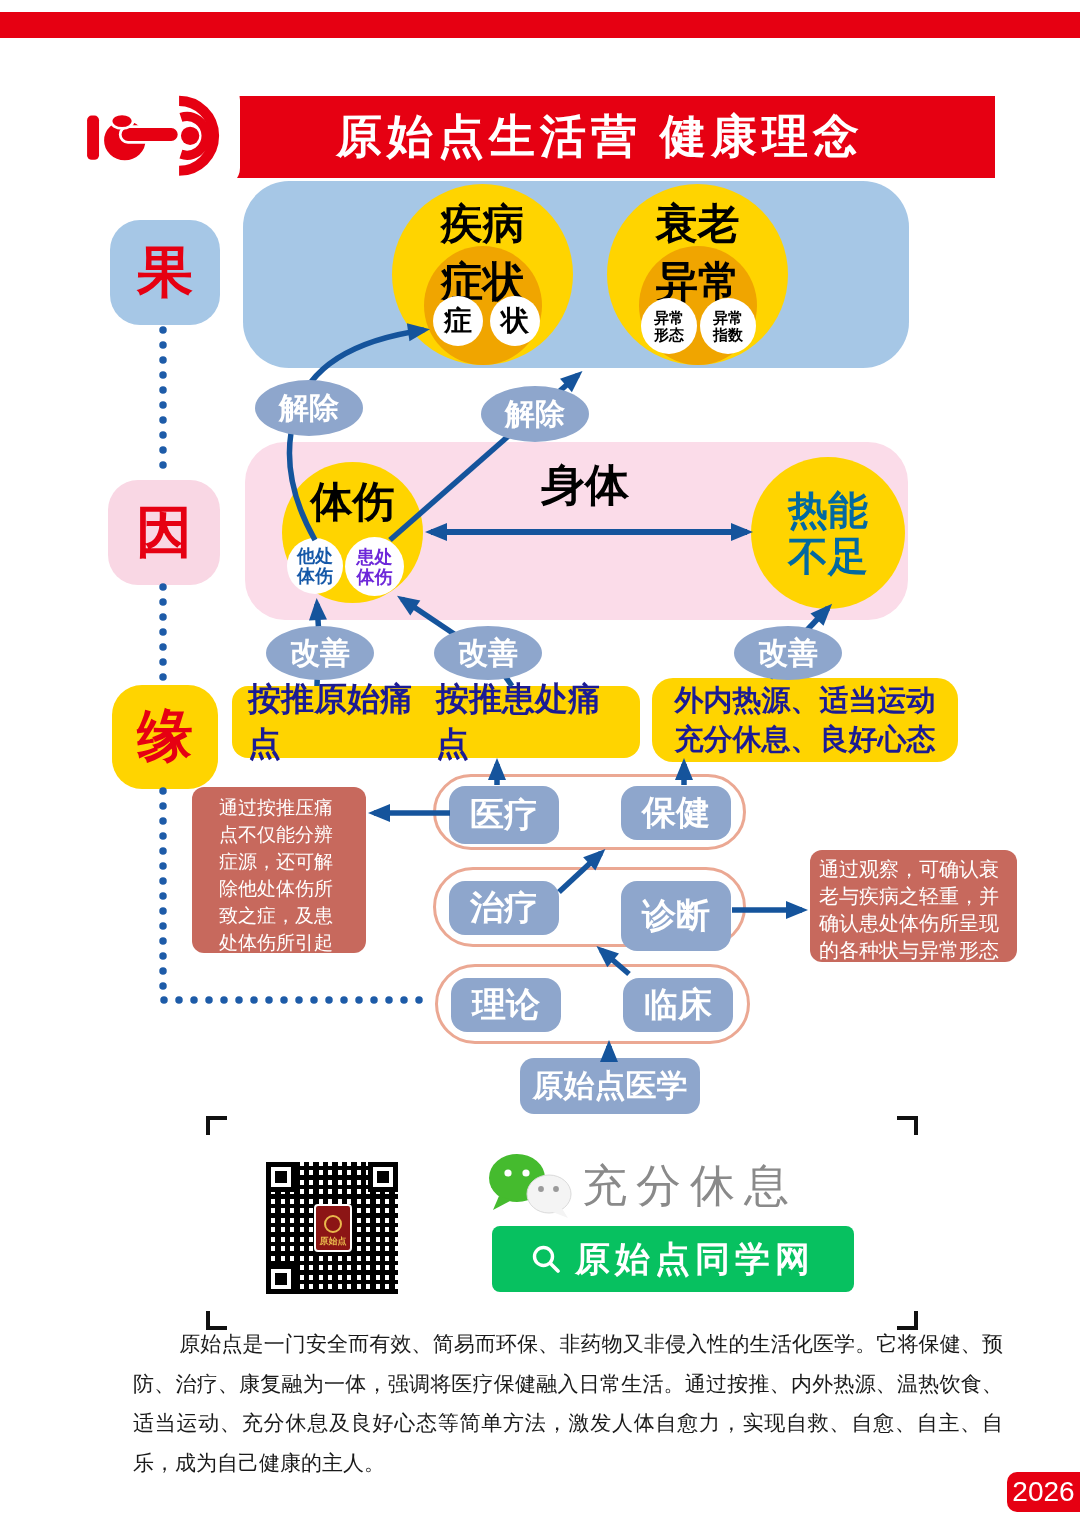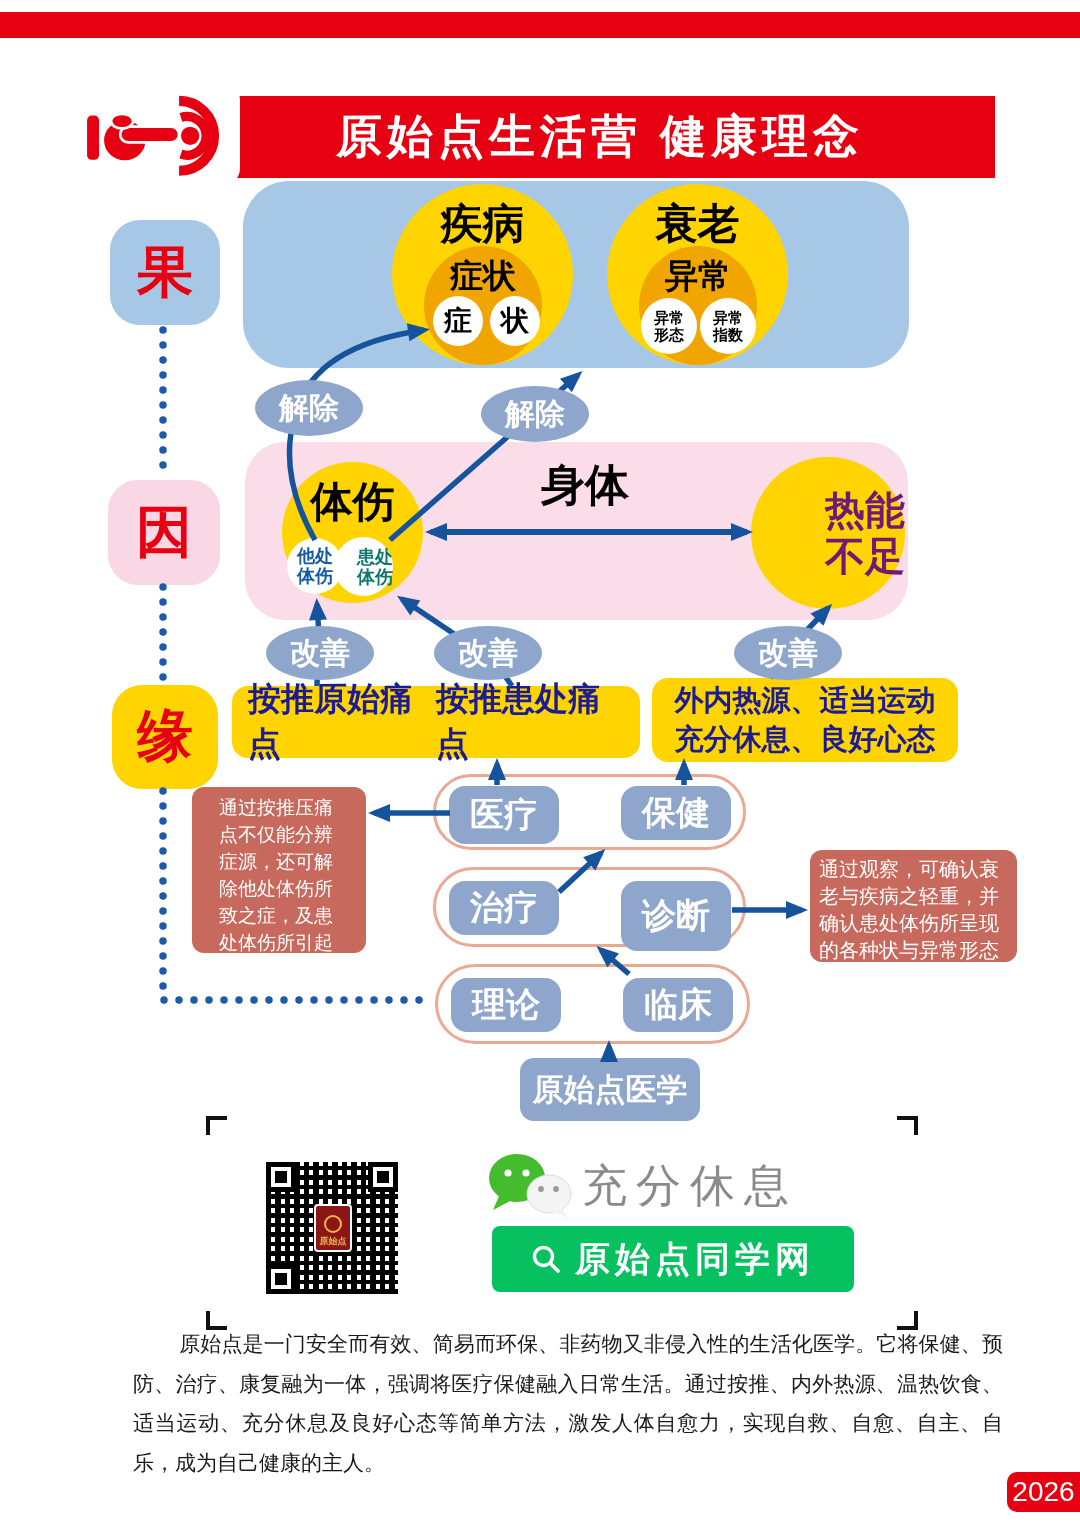--- a/index.html
+++ b/index.html
@@ -26,21 +26,21 @@
   .effect-box{left:243px;top:169px;width:666px;height:187px;background:#A6C7E6;border-radius:46px;}
   .big-ell{background:#FFD400;border-radius:50%;}
   .disease-ell{left:392px;top:172px;width:181px;height:181px;}
   .aging-ell{left:607px;top:172px;width:181px;height:181px;}
   .big-ell-label{position:absolute;left:0;top:12px;width:100%;text-align:center;
     font-size:42px;font-weight:bold;color:#000;}
   .mid-ell{background:#F0A500;border-radius:50%;}
   .symptom-ell{left:424px;top:234px;width:118px;height:119px;}
   .abnormal-ell{left:639px;top:234px;width:118px;height:119px;}
   .mid-ell-label{position:absolute;left:0;top:8px;width:100%;text-align:center;
-    font-size:33px;font-weight:bold;color:#000;}
+    font-size:42px;font-weight:bold;color:#000;}
   .wcircle{background:#fff;border-radius:50%;font-weight:bold;color:#000;}
   .sym-a{left:433px;top:284px;width:50px;height:50px;font-size:28px;}
   .sym-b{left:490px;top:284px;width:50px;height:50px;font-size:28px;}
   .ab-c{font-size:15px;line-height:17px;text-align:center;}
   .ab-form{left:641px;top:286px;width:56px;height:56px;}
   .ab-index{left:700px;top:286px;width:56px;height:56px;}
 
   
   .oval{background:#8EA6CC;border-radius:50%;color:#fff;font-size:30px;font-weight:bold;}
   .rel-1{left:255px;top:368px;width:108px;height:56px;}
@@ -49,49 +49,49 @@
   .imp-2{left:434px;top:614px;width:108px;height:54px;}
   .imp-3{left:734px;top:614px;width:108px;height:54px;}
 
   
   .cause-box{left:245px;top:430px;width:663px;height:178px;background:#FBDCE9;border-radius:40px;}
   .body-label{left:495px;top:448px;width:180px;height:50px;font-size:44px;font-weight:bold;color:#000;}
   .injury-circle{left:282px;top:450px;width:141px;height:141px;background:#FFD400;border-radius:50%;}
   .injury-label{position:absolute;left:0;top:12px;width:100%;text-align:center;font-size:42px;font-weight:bold;color:#000;}
   .sub-c{font-size:18px;line-height:20px;font-weight:bold;text-align:center;}
   .other-c{left:287px;top:526px;width:56px;height:56px;color:#1558A8;}
-  .site-c{left:334px;top:525px;width:59px;height:59px;color:#0f766e;align-items:flex-end;}
+  .site-c{left:345px;top:525px;width:59px;height:59px;color:#6d28d9;}
   .heat-ell{left:751px;top:445px;width:154px;height:152px;background:#FFD400;border-radius:50%;
-    font-size:40px;line-height:46px;font-weight:bold;color:#701a75;text-align:center;align-items:flex-end;}
+    font-size:40px;line-height:46px;font-weight:bold;color:#0369a1;text-align:center;}
 
   
   .ybox{background:#FFD400;border-radius:16px;color:#1B1B94;font-weight:bold;}
   .press-box{left:232px;top:674px;width:408px;height:72px;font-size:33px;
     display:flex;align-items:center;justify-content:space-between;padding:0 16px;box-sizing:border-box;}
   .methods-box{left:652px;top:666px;width:306px;height:84px;font-size:29px;line-height:39px;
-    text-align:center;display:flex;flex-direction:column;justify-content:center;}
+    text-align:center;display:flex;flex-direction:column;justify-content:center;border-radius:21px;}
 
   
   .note{background:#C7695D;border-radius:12px;color:#fff;font-weight:500;box-sizing:border-box;}
   .note-left{left:192px;top:775px;width:174px;height:166px;font-size:19px;line-height:27px;padding:7px 27px;}
   .note-right{left:810px;top:838px;width:207px;height:112px;font-size:20px;line-height:27px;padding:6px 9px;}
 
   
   .fcont{background:#fff;border:3px solid #EBA893;border-radius:40px;box-sizing:border-box;}
   .fc1{left:433px;top:762px;width:313px;height:76px;}
   .fc2{left:433px;top:855px;width:313px;height:80px;}
   .fc3{left:435px;top:952px;width:315px;height:80px;}
   .fnode{background:#8EA6CC;border-radius:16px;color:#fff;font-size:34px;font-weight:bold;}
   .n-med{left:449px;top:774px;width:110px;height:58px;}
   .n-health{left:621px;top:774px;width:110px;height:54px;}
   .n-treat{left:449px;top:869px;width:110px;height:54px;}
   .n-diag{left:621px;top:869px;width:110px;height:70px;}
   .n-theory{left:451px;top:966px;width:110px;height:54px;}
   .n-clin{left:623px;top:966px;width:110px;height:54px;}
-  .n-origin{left:520px;top:1046px;width:180px;height:63px;font-size:31px;border-radius:14px;}
+  .n-origin{left:520px;top:1046px;width:180px;height:56px;font-size:31px;border-radius:14px;}
 
   
   .mark{width:17px;height:15px;}
   .mk-tl{left:206px;top:1104px;border-left:4px solid #111;border-top:4px solid #111;}
   .mk-tr{left:897px;top:1104px;border-right:4px solid #111;border-top:4px solid #111;}
   .mk-bl{left:206px;top:1299px;border-left:4px solid #111;border-bottom:4px solid #111;}
   .mk-br{left:897px;top:1299px;border-right:4px solid #111;border-bottom:4px solid #111;}
 
   
   .qr{left:262px;top:1146px;width:140px;height:140px;background:#fff;}

